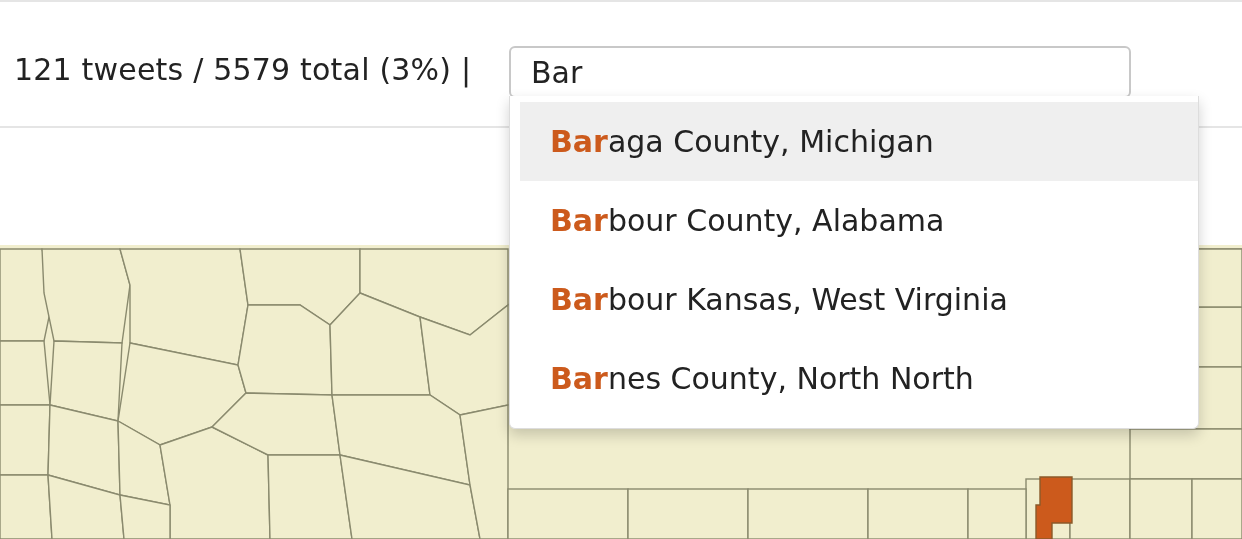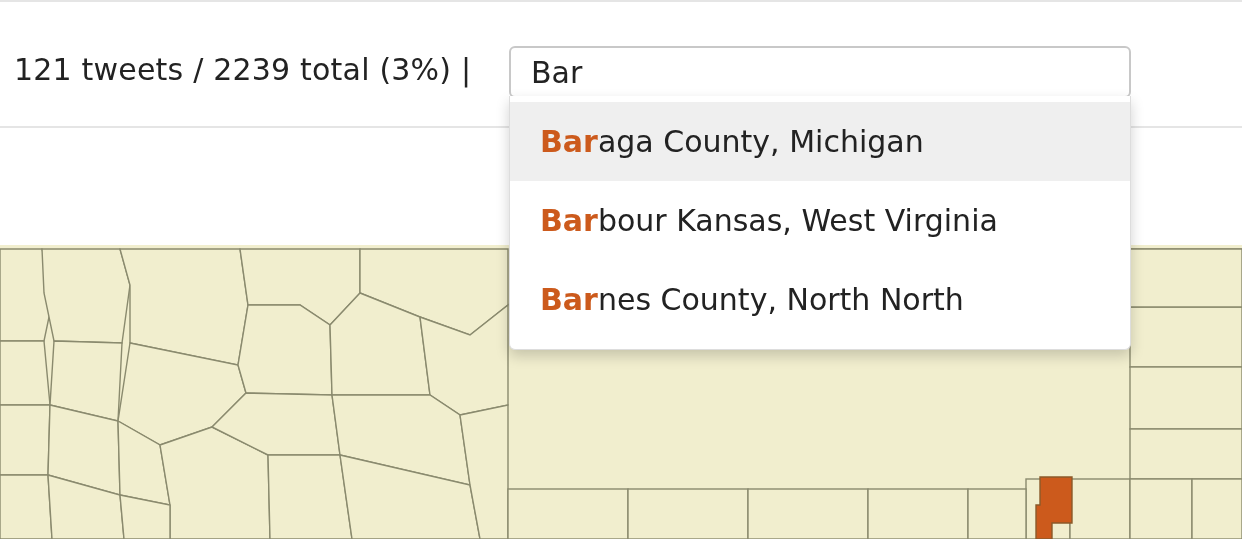--- a/index.html
+++ b/index.html
@@ -46,28 +46,28 @@
     width: 100%;
     font-size: 30px;
     font-family: inherit;
     color: #222;
     background: transparent;
   }
   .dropdown {
     position: absolute;
     left: 509px;
     top: 96px;
-    width: 622px;
+    width: 690px;
     background: #fff;
     border: 1px solid #ddd;
     border-top: none;
     border-radius: 0 0 6px 6px;
     box-shadow: 0 6px 14px rgba(0,0,0,0.18);
     z-index: 20;
-    padding: 6px 0 10px 0;
+    padding: 6px 0 10px 10px;
   }
   .dropdown .item {
     padding: 20px 30px;
     font-size: 30px;
     color: #222;
     cursor: pointer;
     line-height: 1.3;
   }
   .dropdown .item.highlight {
     background: #efefef;
@@ -83,29 +83,32 @@
     width: 1242px;
     height: 294px;
     z-index: 1;
   }
   .map-area svg { display: block; }
 </style>
 </head>
 <body>
 
 <div class="topbar">
-  <div class="status">121 tweets / 2239 total (3%) | </div>
+  <div class="status">121 tweets / 5579 total (3%) | </div>
   <div class="searchbox">
     <input type="text" value="Bar" style="">
   </div>
 </div>
 
 <div class="dropdown">
   <div class="item highlight">
     <span class="match">Bar</span><span>aga County, Michigan</span>
+  </div>
+  <div class="item">
+    <span class="match">Bar</span><span>bour County, Alabama</span>
   </div>
   <div class="item">
     <span class="match">Bar</span><span>bour Kansas, West Virginia</span>
   </div>
   <div class="item">
     <span class="match">Bar</span><span>nes County, North North</span>
   </div>
 </div>
 
 <div class="map-area">

